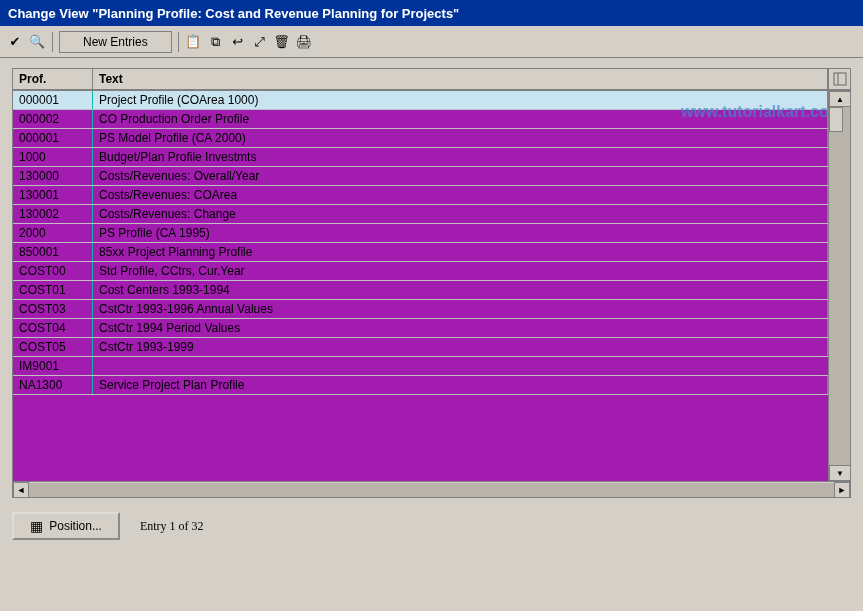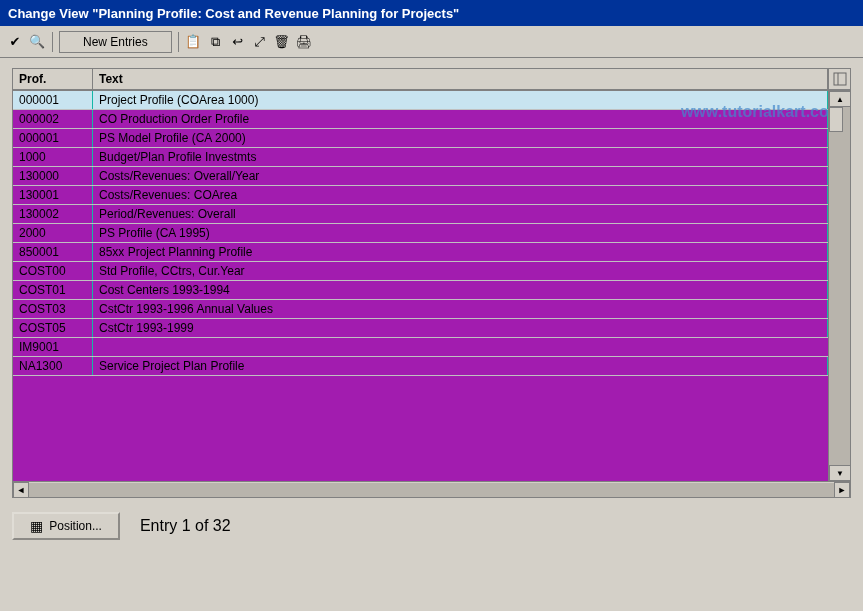--- a/index.html
+++ b/index.html
@@ -220,22 +220,23 @@
       padding: 4px 16px;
       cursor: pointer;
       font-size: 12px;
       display: flex;
       align-items: center;
       gap: 6px;
       height: 28px;
     }
 
     .entry-info {
-      font-size: 16px;
+      font-size: 12px;
       color: #000;
+      font-family: Liberation Serif, serif;
     }
 
     .sap-icon {
       width: 18px;
       height: 18px;
       display: inline-flex;
       align-items: center;
       justify-content: center;
       font-size: 13px;
       cursor: pointer;
@@ -314,41 +315,45 @@
             <div class="table-row">
               <div class="td col-prof">130000</div>
               <div class="td col-text">Costs/Revenues: Overall/Year</div>
             </div>
             <div class="table-row">
               <div class="td col-prof">130001</div>
               <div class="td col-text">Costs/Revenues: COArea</div>
             </div>
             <div class="table-row">
               <div class="td col-prof">130002</div>
-              <div class="td col-text">Period/Revenues: Overall</div>
+              <div class="td col-text">Costs/Revenues: Change</div>
             </div>
             <div class="table-row">
               <div class="td col-prof">2000</div>
               <div class="td col-text">PS Profile (CA 1995)</div>
             </div>
             <div class="table-row">
               <div class="td col-prof">850001</div>
               <div class="td col-text">85xx Project Planning Profile</div>
             </div>
             <div class="table-row">
               <div class="td col-prof">COST00</div>
               <div class="td col-text">Std Profile, CCtrs, Cur.Year</div>
             </div>
             <div class="table-row">
               <div class="td col-prof">COST01</div>
               <div class="td col-text">Cost Centers 1993-1994</div>
             </div>
             <div class="table-row">
               <div class="td col-prof">COST03</div>
               <div class="td col-text">CstCtr 1993-1996 Annual Values</div>
+            </div>
+            <div class="table-row">
+              <div class="td col-prof">COST04</div>
+              <div class="td col-text">CstCtr 1994 Period Values</div>
             </div>
             <div class="table-row">
               <div class="td col-prof">COST05</div>
               <div class="td col-text">CstCtr 1993-1999</div>
             </div>
             <div class="table-row">
               <div class="td col-prof">IM9001</div>
             </div>
             <div class="table-row">
               <div class="td col-prof">NA1300</div>

